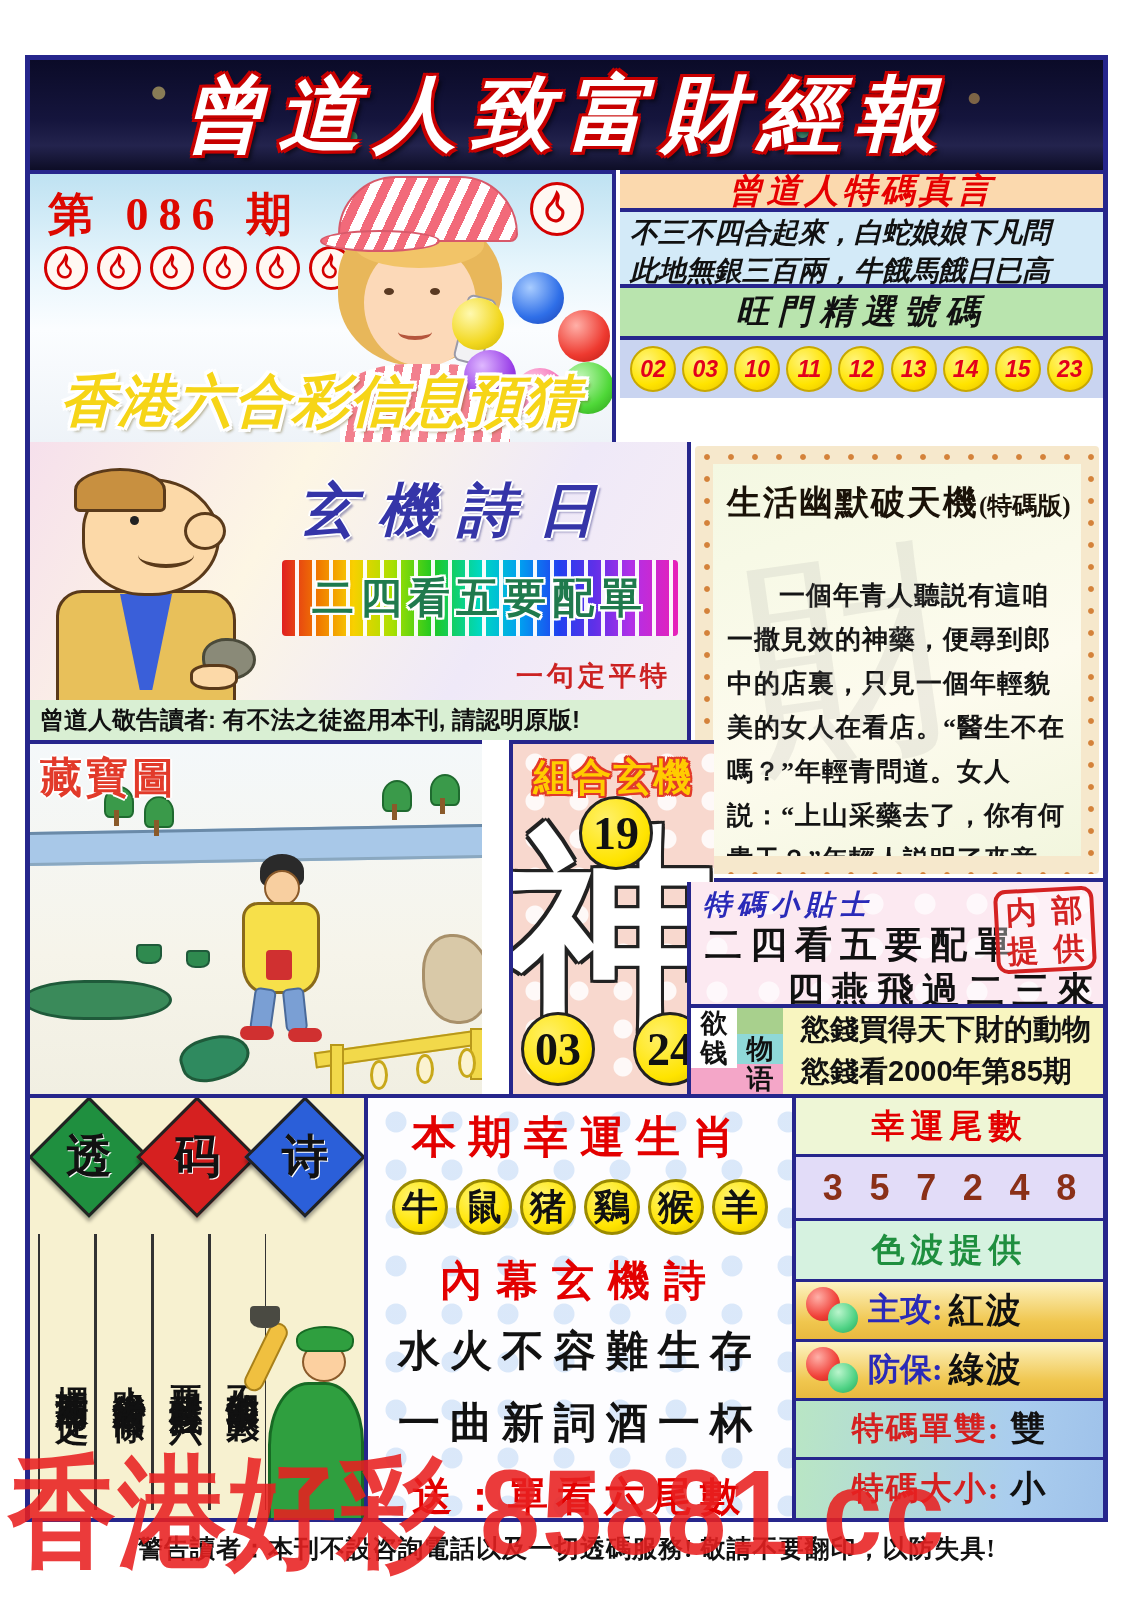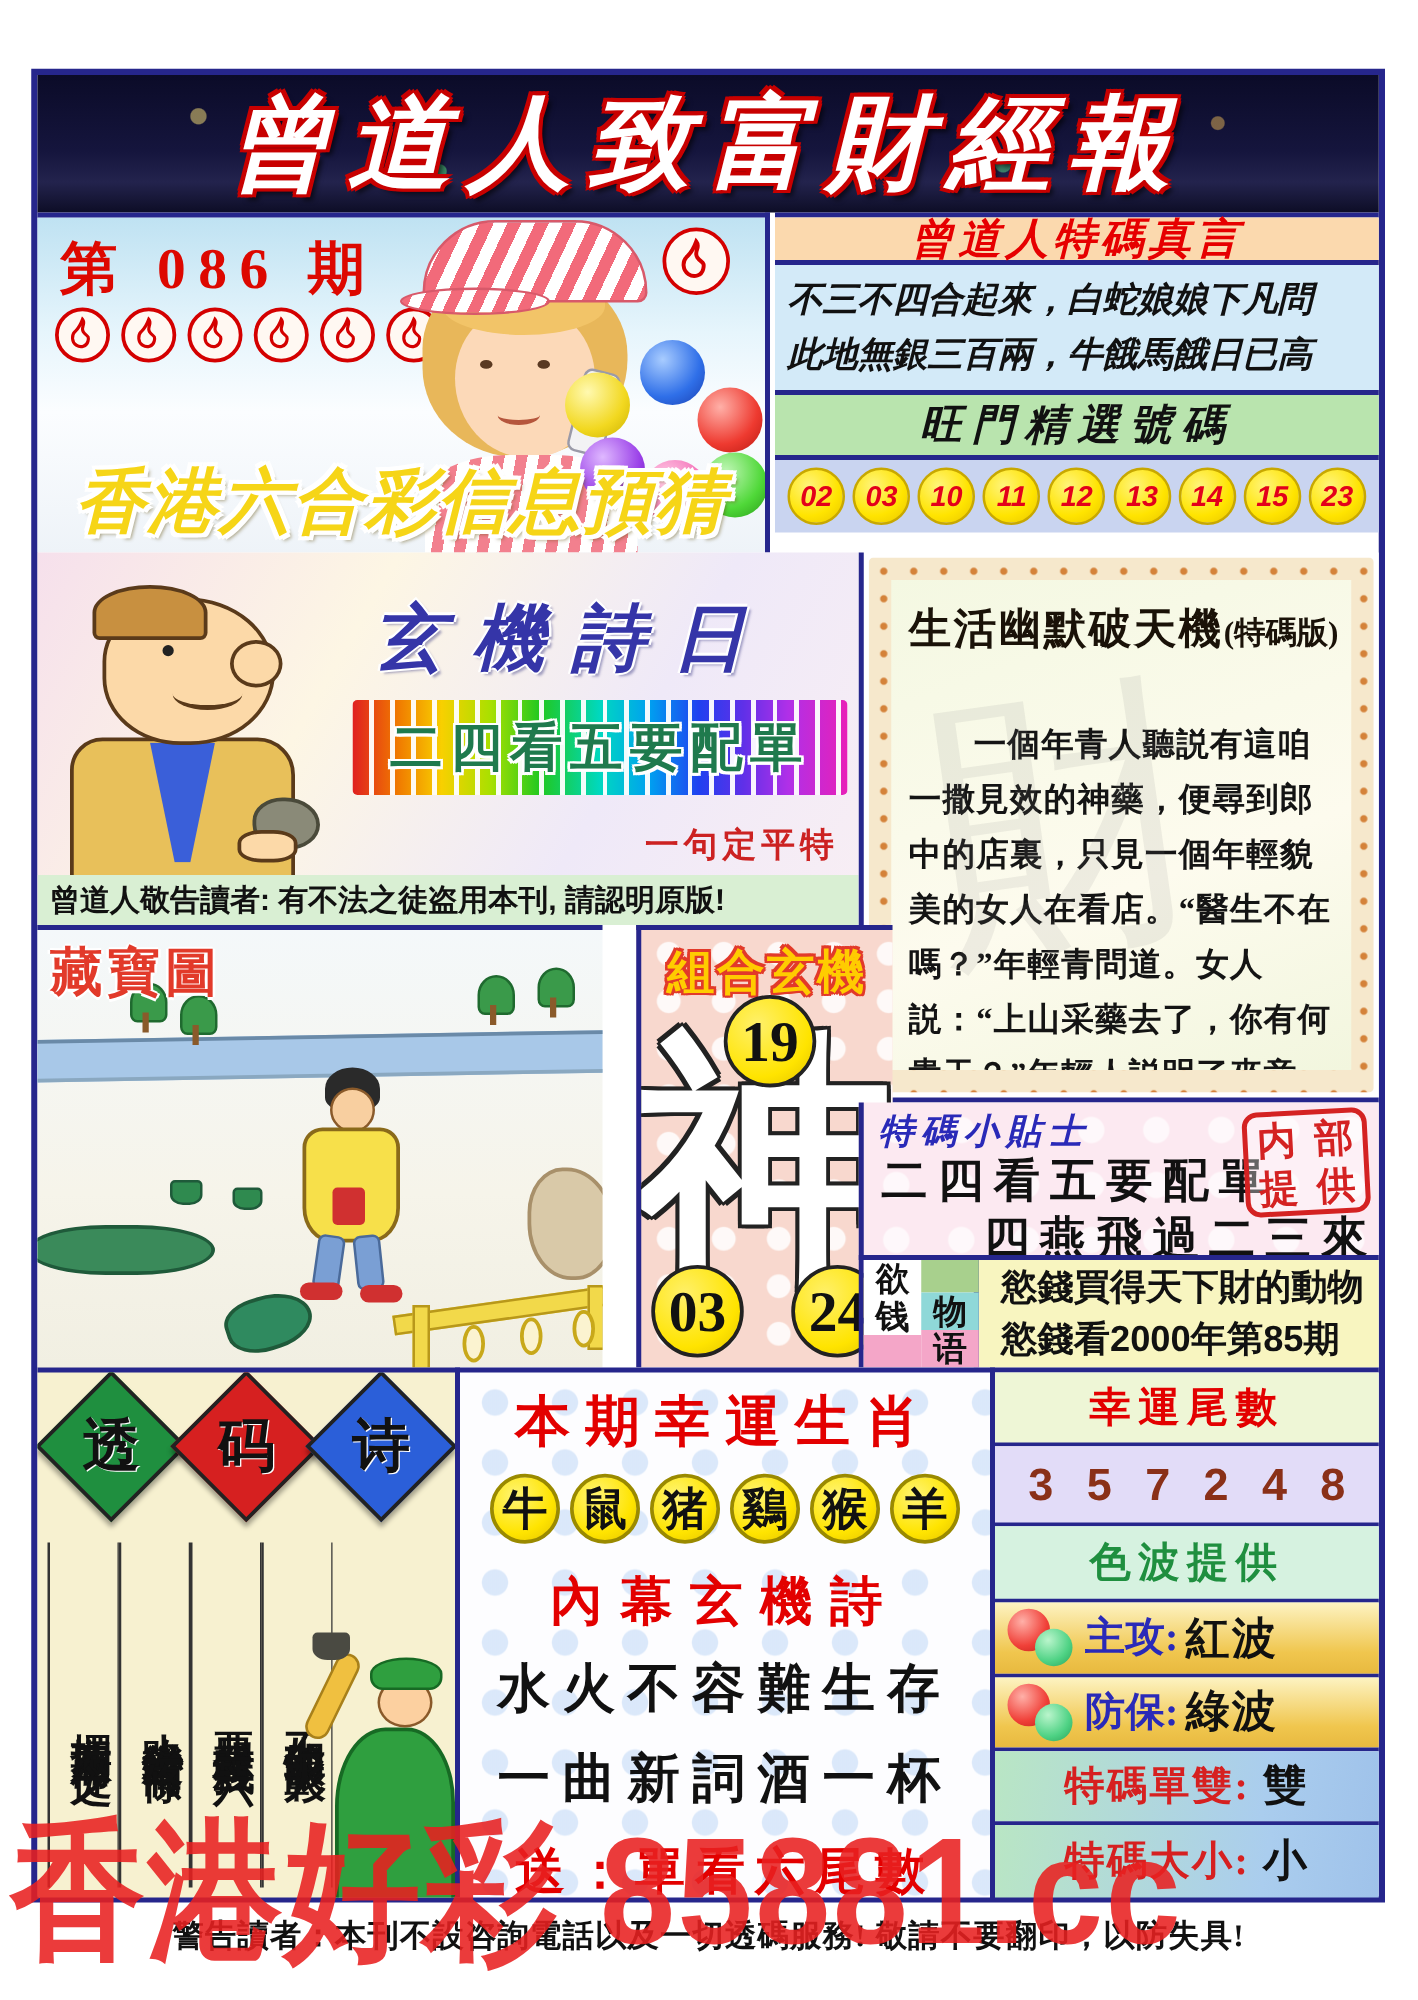--- a/index.html
+++ b/index.html
@@ -45,21 +45,21 @@
   .balls-cluster { position:absolute; left:420px; top:96px; width:160px; height:150px; }
   .cball { position:absolute; width:52px; height:52px; border-radius:50%; }
   
   .photo-title { position:absolute; left:0; bottom:2px; width:100%; text-align:center; font-size:56px; font-weight:bold; font-style:italic; color:#f6d517; letter-spacing:2px; white-space:nowrap;
     text-shadow:-3px 0 #fff,3px 0 #fff,0 -3px #fff,0 3px #fff,-3px -3px #fff,3px 3px #fff,3px -3px #fff,-3px 3px #fff,4px 4px 3px rgba(90,70,0,.45); }
 
   
   .truth-col { position:absolute; left:590px; top:110px; width:483px; height:272px; border-top:4px solid #26268c; }
   .truth-header { height:38px; background:#fbd9ae; border-bottom:4px solid #26268c; display:flex; align-items:center; justify-content:center;
     color:#e60000; font-size:34px; font-weight:bold; font-style:italic; letter-spacing:4px; }
-  .truth-verse { height:104px; background:#d3eaf8; border-bottom:4px solid #26268c; display:flex; flex-direction:column; justify-content:space-evenly; padding:2px 10px; }
+  .truth-verse { height:76px; background:#d3eaf8; border-bottom:4px solid #26268c; display:flex; flex-direction:column; justify-content:space-evenly; padding:2px 10px; }
   .truth-verse div { color:#111; font-size:28px; font-weight:bold; font-style:italic; white-space:nowrap; }
   .picks-header { height:52px; background:#b9e4ae; border-bottom:4px solid #26268c; display:flex; align-items:center; justify-content:center;
     color:#111; font-size:34px; font-weight:bold; font-style:italic; letter-spacing:8px; }
   .picks-balls { height:58px; background:#c9d4f0; display:flex; align-items:center; justify-content:space-evenly; padding:0 4px; }
   .yball { width:46px; height:46px; border-radius:50%; background:radial-gradient(circle at 35% 30%,#fff47a,#ffe400 60%,#e8c400); border:2px solid #c8a800;
     display:flex; align-items:center; justify-content:center; color:#e3001b; font-weight:bold; font-style:italic; font-size:23px; }
 
   
   .mystic-cell { position:absolute; left:0; top:382px; width:657px; height:298px; overflow:hidden;
     background:linear-gradient(120deg,#f6e0ec 0%,#fdf6e4 35%,#efe9f8 68%,#f8eef4 100%); }

